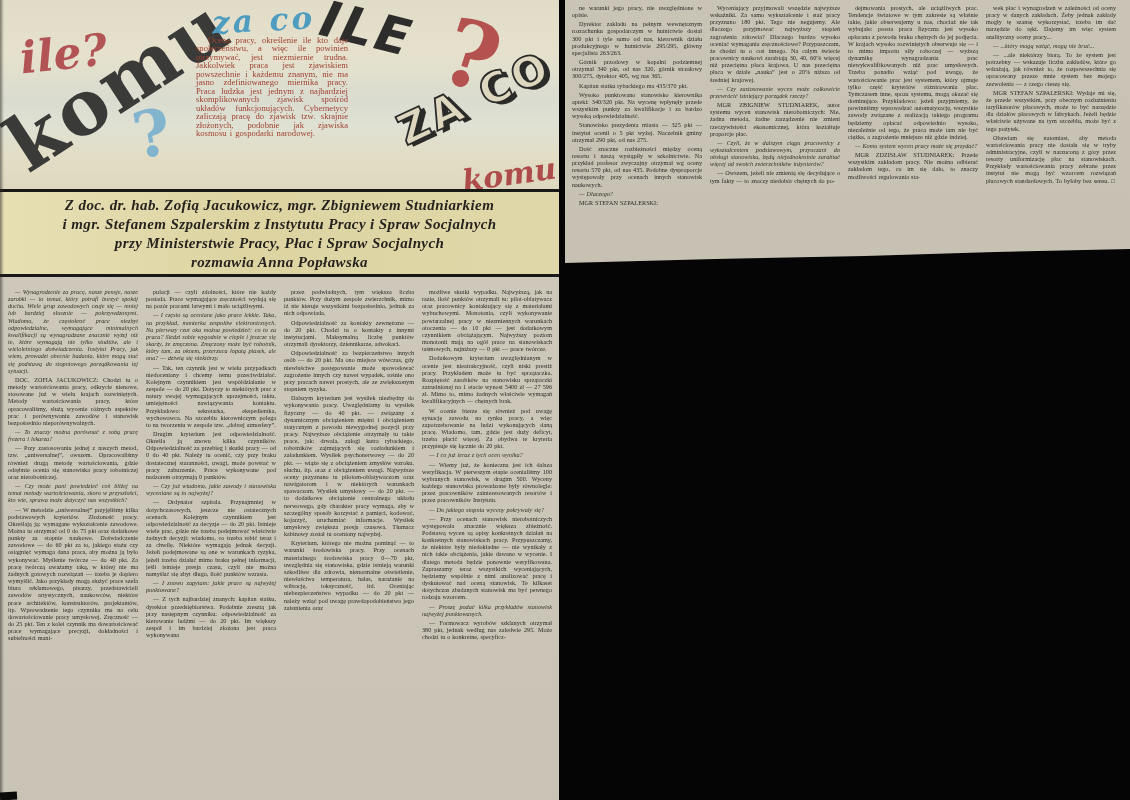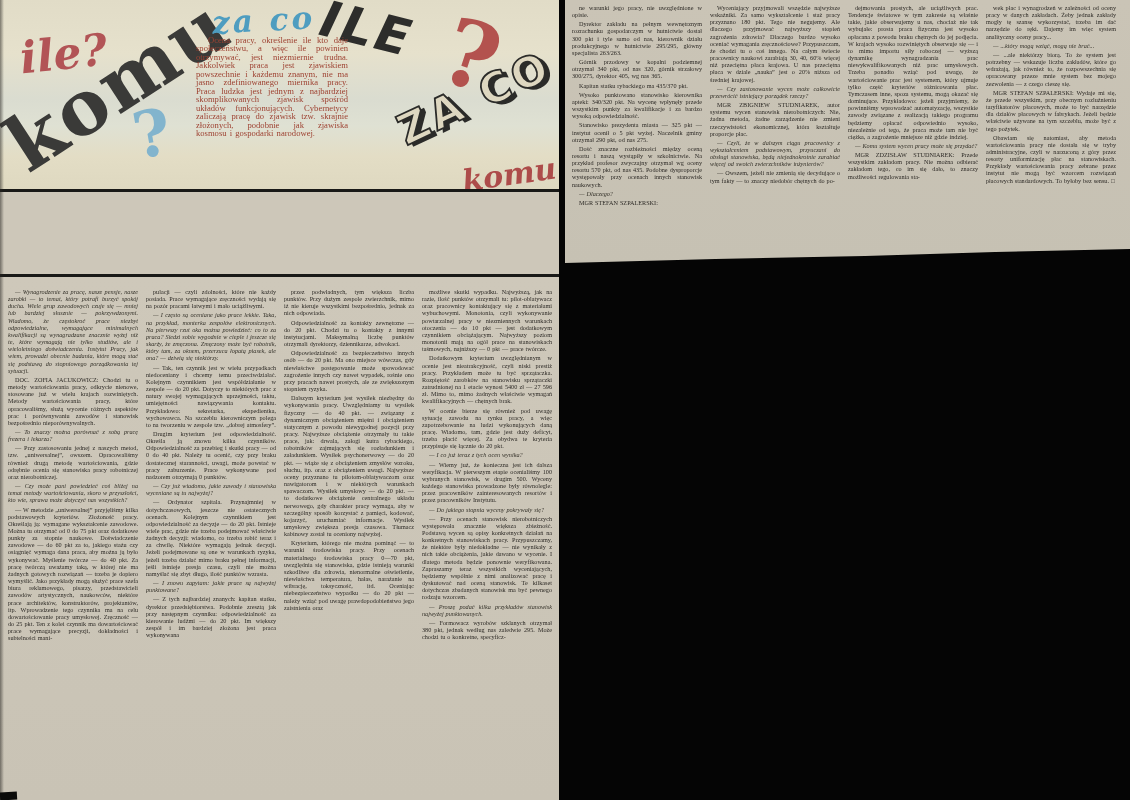--- a/index.html
+++ b/index.html
@@ -77,20 +77,26 @@
       <div class="hw hw-zaco-blue">za co</div>
       <div class="intro">Ocena pracy, określenie ile kto daje społeczeństwu, a więc ile powinien otrzymywać, jest niezmiernie trudna. Jakkolwiek praca jest zjawiskiem powszechnie i każdemu znanym, nie ma jasno zdefiniowanego miernika pracy. Praca ludzka jest jednym z najbardziej skomplikowanych zjawisk spośród układów funkcjonujących. Cybernetycy zaliczają pracę do zjawisk tzw. skrajnie złożonych, podobnie jak zjawiska kosmosu i gospodarki narodowej.</div>
       <div class="hw hw-ile2">ILE</div>
       <div class="hw hw-qred">?</div>
       <div class="hw hw-zaco-outline">ZA CO</div>
       <div class="hw hw-komu2"><span>komu</span><span class="qk">?</span></div>
     </div>
 
     <div class="rule rule-1"></div>
 
+    <div class="byline-zone">
+      <div class="byline-line">Z doc. dr. hab. Zofią Jacukowicz, mgr. Zbigniewem Studniarkiem</div>
+      <div class="byline-line">i mgr. Stefanem Szpalerskim z Instytutu Pracy i Spraw Socjalnych</div>
+      <div class="byline-line">przy Ministerstwie Pracy, Płac i Spraw Socjalnych</div>
+      <div class="byline-line">rozmawia Anna Popławska</div>
+    </div>
 
     <div class="rule rule-2"></div>
 
     <div class="body-zone">
         <div class="col">
           <p class="par q">— Wynagrodzenie za pracę, nasze pensje, nasze zarobki — to temat, który potrafi burzyć spokój ducha. Wiele grup zawodowych czuje się — mniej lub bardziej słusznie — pokrzywdzonymi. Wiadomo, że częstokroć prace niezbyt odpowiedzialne, wymagające minimalnych kwalifikacji są wynagradzane znacznie wyżej niż te, które wymagają nie tylko studiów, ale i wieloletniego doświadczenia. Instytut Pracy, jak wiem, prowadzi obecnie badania, które mogą stać się podstawą do stopniowego porządkowania tej sytuacji.</p>
           <p class="par n">DOC. ZOFIA JACUKOWICZ: Chodzi tu o metody wartościowania pracy, odkrycie nienowe, stosowane już w wielu krajach rozwiniętych. Metody wartościowania pracy, które opracowaliśmy, służą wycenie różnych aspektów prac i porównywaniu zawodów i stanowisk bezpośrednio nieporównywalnych.</p>
           <p class="par q">— To znaczy można porównać z sobą pracę frezera i lekarza?</p>
           <p class="par n">— Przy zastosowaniu jednej z naszych metod, tzw. „uniwersalnej”, owszem. Opracowaliśmy również drugą metodę wartościowania, gdzie odrębnie ocenia się stanowiska pracy robotniczej oraz nierobotniczej.</p>
           <p class="par q">— Czy może pani powiedzieć coś bliżej na temat metody wartościowania, skoro w przyszłości, kto wie, sprawa może dotyczyć nas wszystkich?</p>

